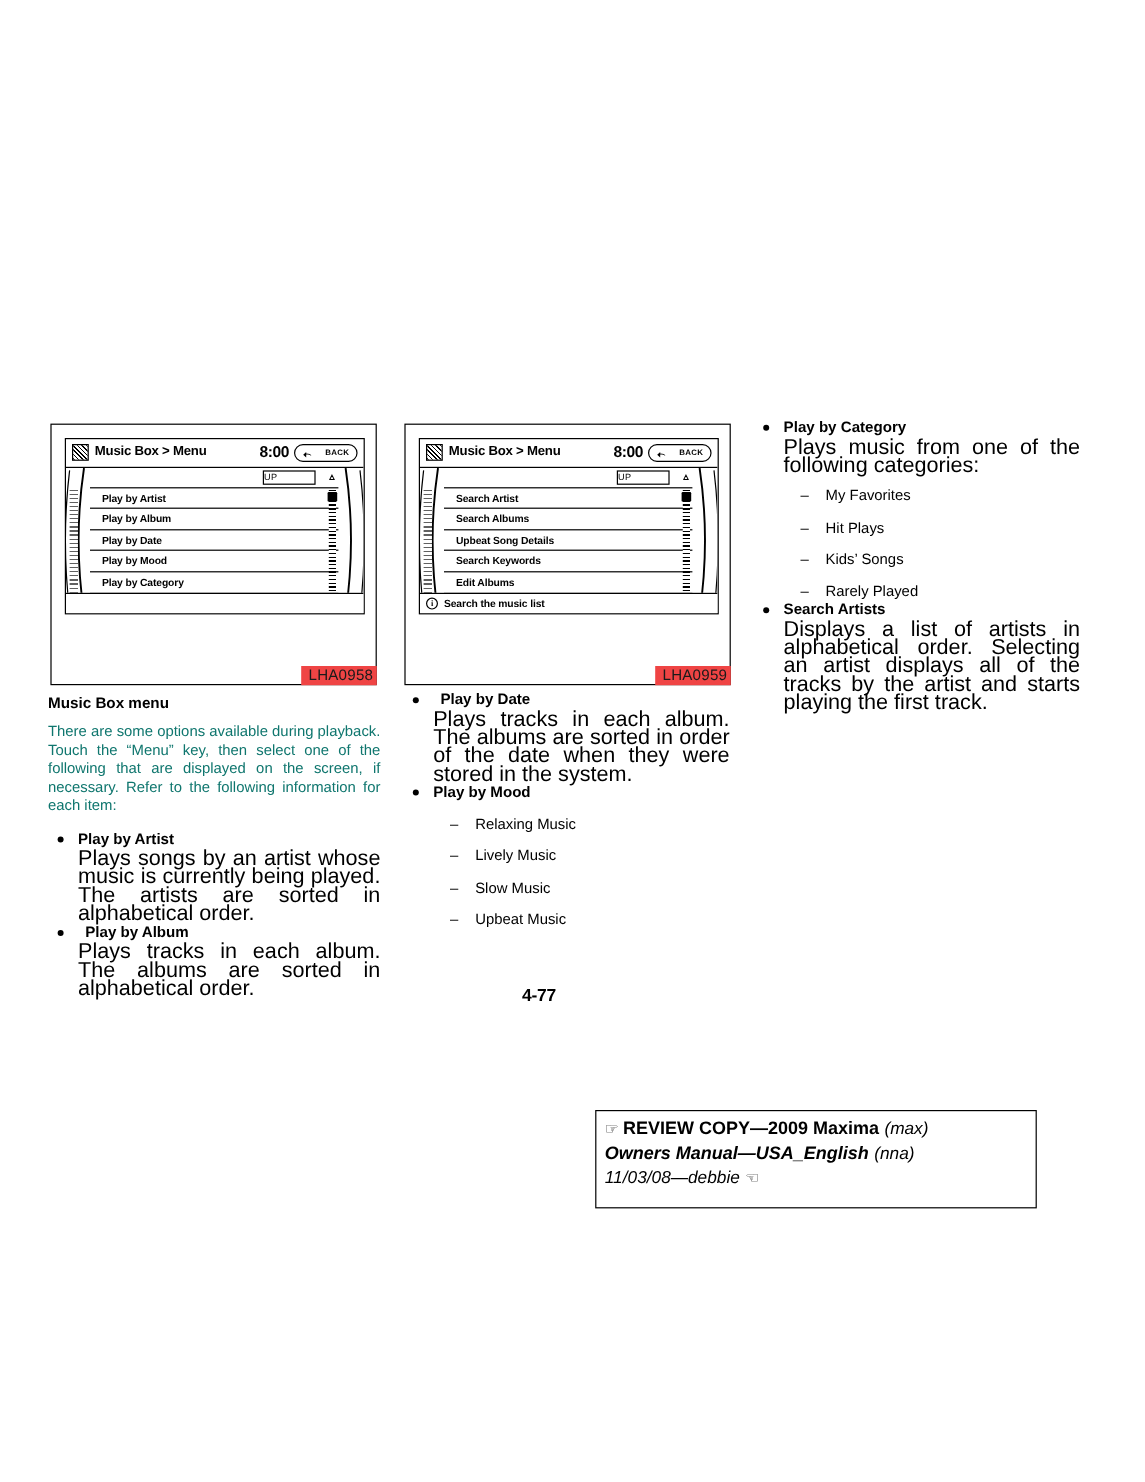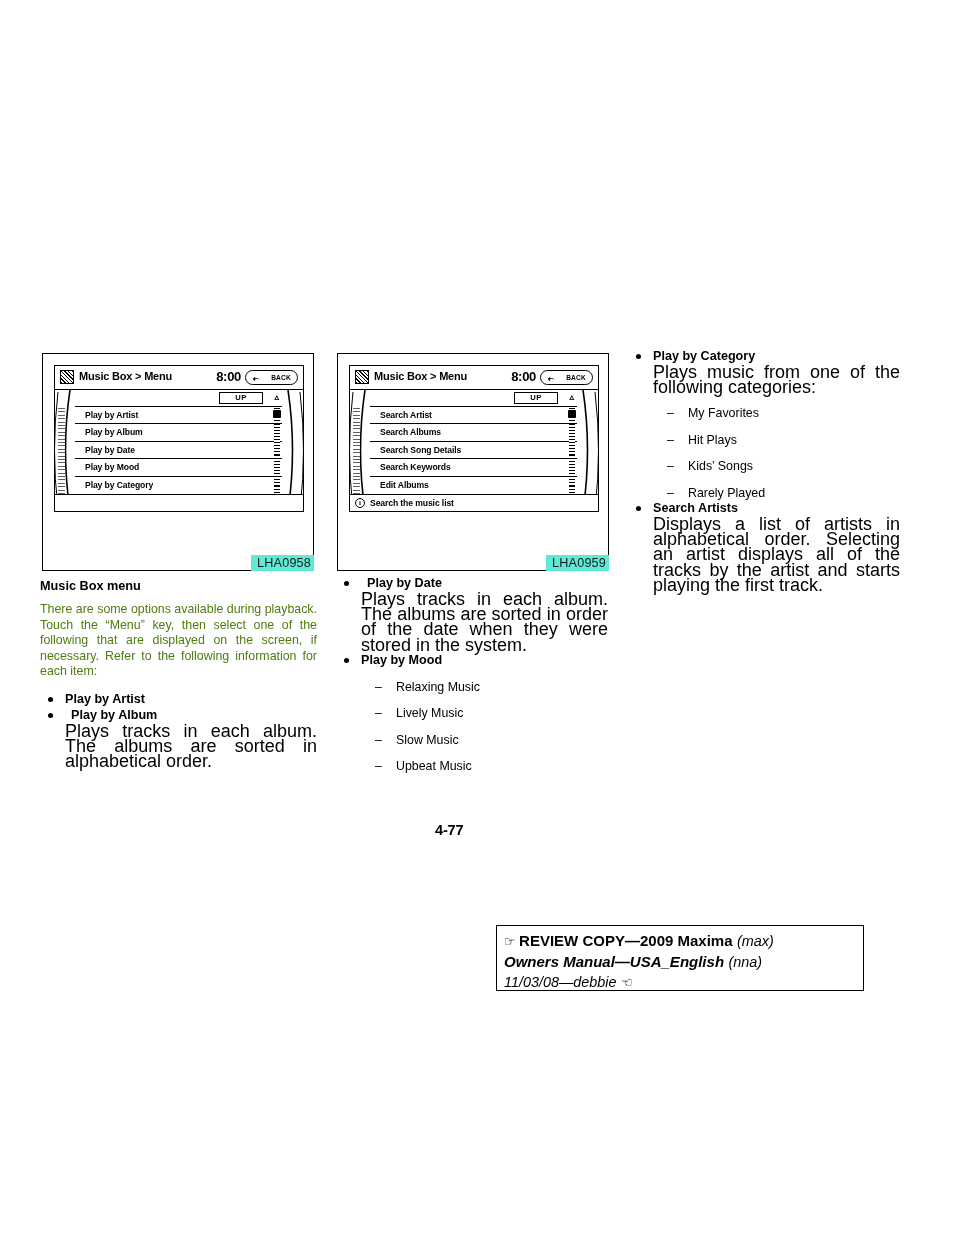--- a/index.html
+++ b/index.html
@@ -18,21 +18,21 @@
 
   
   .col {
     position: absolute;
     box-sizing: border-box;
   }
   .body-text {
     font-size: 12.4px;
     line-height: 15.4px;
     text-align: justify;
-    color: #4d7c0f;
+    color: #0f766e;
   }
   .sec-head {
     font-size: 12.7px;
     font-weight: bold;
     line-height: 15.4px;
   }
   .bullet-item {
     position: relative;
     padding-left: 25px;
   }
@@ -84,21 +84,21 @@
     background: #fff;
     box-sizing: border-box;
   }
   .fig-code {
     position: absolute;
     right: -1px;
     bottom: -1px;
     font-size: 12.6px;
     letter-spacing: 0.2px;
     color: #1a1a1a;
-    background: #5eead4;
+    background: #ef4444;
     padding: 1px 3px 1px 6px;
   }
 
   
   .screen {
     position: absolute;
     left: 11px;
     top: 11px;
     width: 250px;
     height: 147px;
@@ -205,23 +205,22 @@
   }
   .nav-btn {
     position: absolute;
     right: 19px;
     top: 2px;
     min-width: 44px;
     height: 12px;
     border: 1.2px solid #000;
     box-sizing: border-box;
     font-size: 7.6px;
-    font-weight: bold;
+    font-weight: normal;
     letter-spacing: 0.4px;
-    text-align: center;
     line-height: 10px;
   }
   .nav-chev {
     position: absolute;
     right: 3px;
     top: 2px;
     font-size: 9px;
     font-weight: bold;
     line-height: 11px;
   }
@@ -328,21 +327,21 @@
     align-items: baseline;
   }
   .page-num { font-size: 14.6px; font-weight: bold; letter-spacing: -0.2px; }
 
   
   .review-box {
     position: absolute;
     left: 496px;
     top: 925px;
     width: 368px;
-    height: 66px;
+    height: 82px;
     border: 1.4px solid #000;
     box-sizing: border-box;
     padding: 5px 7px 0 7px;
     background: #fff;
   }
   .rv-line { white-space: nowrap; line-height: 19.5px; }
   .rv-b { font-size: 15px; font-weight: bold; font-style: italic; }
   .rv-bn { font-size: 15px; font-weight: bold; font-style: normal; }
   .rv-n { font-size: 14.4px; font-style: italic; font-weight: normal; }
   .rv-hand { font-size: 13px; letter-spacing: -1px; }
@@ -447,21 +446,21 @@
 
       <div class="list-area">
         <div class="list-topbar">
           <div class="nav-btn">UP</div>
           <div class="nav-chev">▵</div>
         </div>
 
         <div class="rows">
           <div class="srow">Search Artist</div>
           <div class="srow">Search Albums</div>
-          <div class="srow">Search Song Details</div>
+          <div class="srow">Upbeat Song Details</div>
           <div class="srow">Search Keywords</div>
           <div class="srow">Edit Albums</div>
         </div>
 
         <div class="scrolltrack"></div>
         <div class="scrollthumb"></div>
 
         <div class="list-botbar">
           <div class="pager">6/11</div>
           <div class="nav-btn">DOWN</div>
@@ -481,20 +480,21 @@
 
 <div class="col" style="left:40px; top:579px; width:277px;">
 
   <div class="sec-head">Music Box menu</div>
 
   <div class="body-text" style="margin-top:8px;">There are some options available during playback. Touch the “Menu” key, then select one of the following that are displayed on the screen, if necessary. Refer to the following information for each item:</div>
 
   <div class="bullet-item" style="margin-top:13px;">
     <span class="dot"></span>
     <span class="bullet-title">Play by Artist</span>
+    <span class="bullet-body">Plays songs by an artist whose music is currently being played. The artists are sorted in alphabetical order.</span>
   </div>
 
   <div class="bullet-item">
     <span class="dot"></span>
     <span class="bullet-title indented">Play by Album</span>
     <span class="bullet-body">Plays tracks in each album. The albums are sorted in alphabetical order.</span>
   </div>
 </div>
 
 <div class="col" style="left:336px; top:576px; width:272px;">

